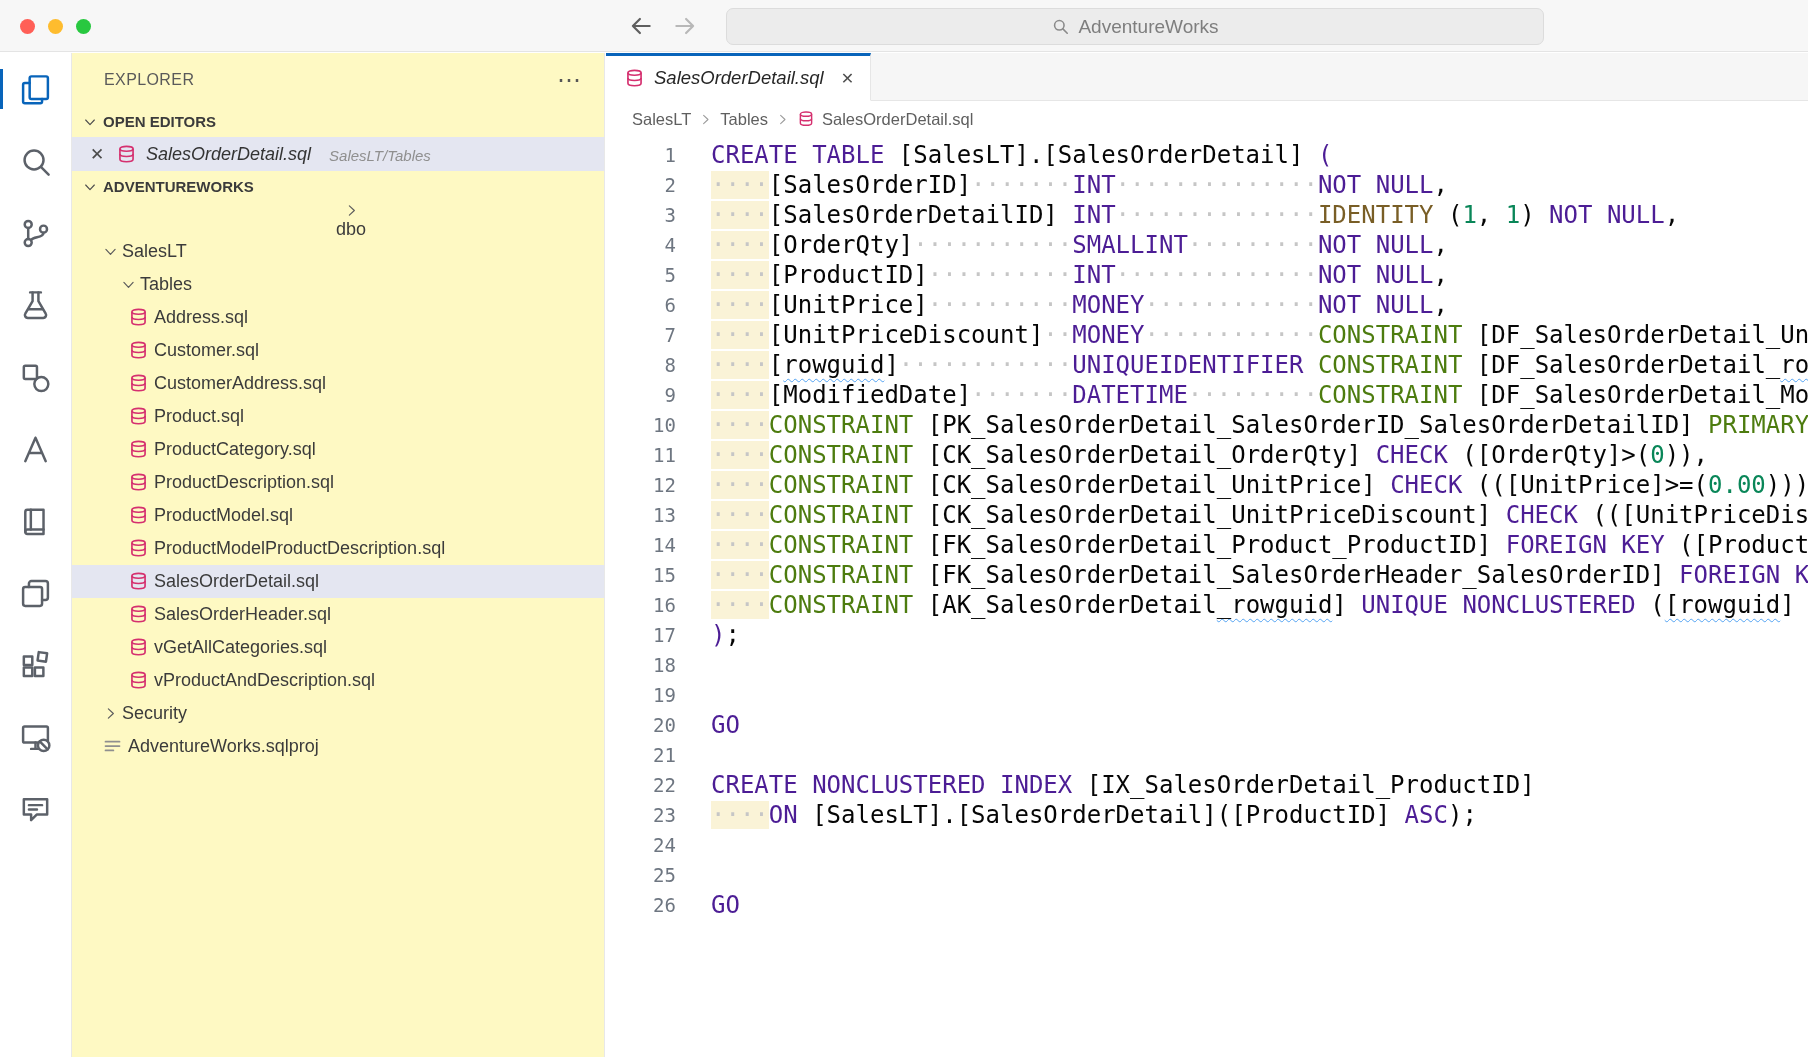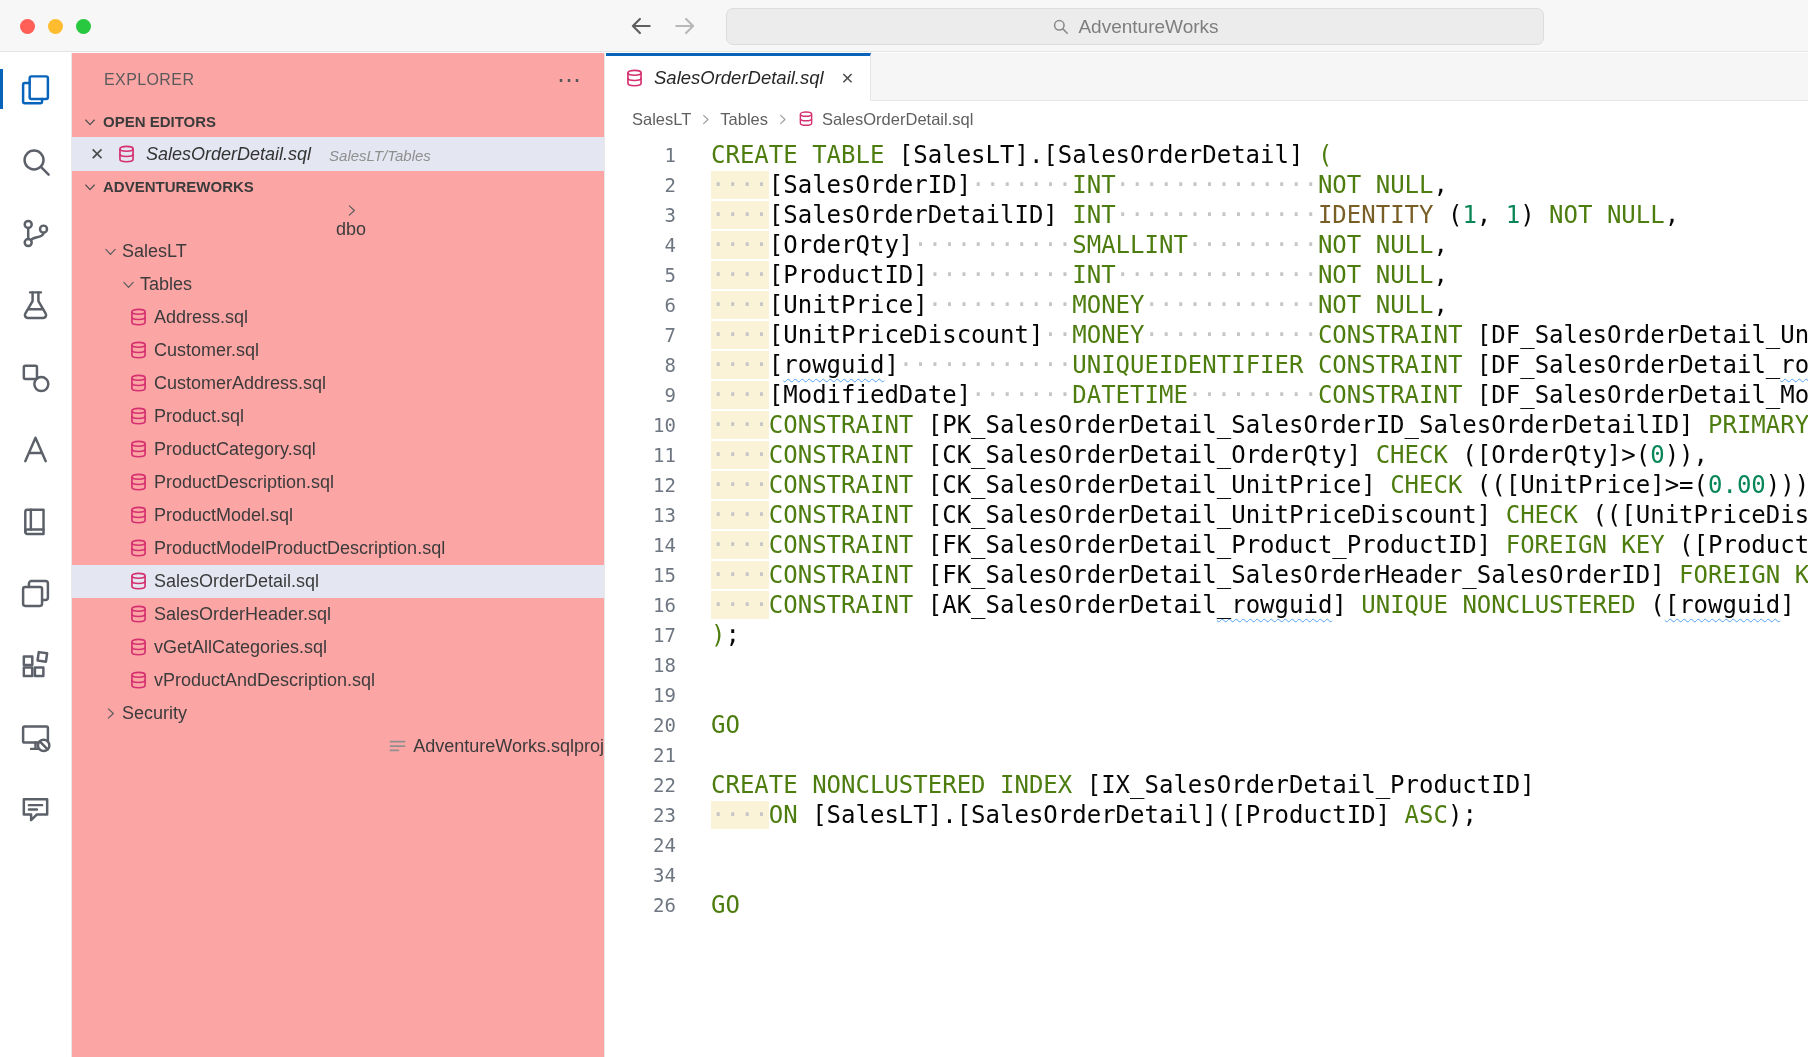--- a/index.html
+++ b/index.html
@@ -20,21 +20,21 @@
 
   
   .activitybar{position:absolute;left:0;top:53px;width:72px;bottom:0;background:#fff;border-right:1px solid #e8e8e8;
     display:flex;flex-direction:column;align-items:center}
   .ab-item{position:relative;width:72px;height:72px;display:flex;align-items:center;justify-content:center;color:#5c6169}
   .ab-item.active{color:#0864ba}
   .ab-ind{position:absolute;left:0;top:16px;bottom:16px;width:3px;background:#0864ba}
   .ab-icon svg{width:35px;height:35px;display:block}
 
   
-  .sidebar{position:absolute;left:72px;top:53px;width:533px;bottom:0;background:#fca5a5;border-right:1px solid #e8e8e8}
+  .sidebar{position:absolute;left:72px;top:53px;width:533px;bottom:0;background:#fef9c3;border-right:1px solid #e8e8e8}
   .sb-title{height:53px;display:flex;align-items:center;padding:0 22px 0 32px;font-size:16px;color:#5a5a5a;letter-spacing:.4px}
   .sb-actions{margin-left:auto;font-size:24px;color:#565656;letter-spacing:1px;cursor:default}
   .sec-header{height:31px;display:flex;align-items:center;gap:3px;padding-left:8px;font-weight:bold;font-size:15px;color:#3b3b3b}
   .chev{width:20px;height:20px;display:flex;align-items:center;justify-content:center;color:#4d4d4d}
   .chev svg{width:16px;height:16px;display:block}
   .chev.open svg{transform:rotate(90deg)}
   .oe-item{height:34px;background:#e4e6f1;display:flex;align-items:center;padding-left:15px;gap:9px}
   .oe-close{font-size:17px;color:#4b4b4b;width:20px;text-align:center}
   .oe-name{font-style:italic;font-size:18px;color:#333}
   .oe-desc{font-style:italic;font-size:15px;color:#8f8f8f;margin-left:9px;padding-top:2px}
@@ -59,21 +59,21 @@
   .bc-item{display:flex;align-items:center;gap:7px;white-space:nowrap}
   .bc-sep{color:#9a9a9a;display:flex}
   .bc-sep svg{width:15px;height:15px;display:block}
   .bc-item .ficon svg{width:18px;height:18px}
 
   .code{position:absolute;left:0;right:0;top:84px;bottom:0;padding-top:3px;overflow:hidden;
     font-family:"DejaVu Sans Mono","Liberation Mono",monospace;font-size:24px}
   .code-line{display:flex;height:30px;line-height:30px;white-space:pre}
   .gutter{flex:none;width:70px;text-align:right;color:#6e7681;font-size:19px;line-height:30px;user-select:none}
   .lc{margin-left:35px;flex:none}
-  .tk-k{color:#4d7c0f}
+  .tk-k{color:#4c1d95}
   .tk-m{color:#4d7c0f}
   .tk-f{color:#795e26}
   .tk-n{color:#098658}
   .tk-d{color:#050505}
   .tk-w{color:#c6c6c6}
   .tk-wi{color:#c6c6c6;background:#faf3d7}
   .tk-sq{text-decoration-line:underline;text-decoration-style:wavy;text-decoration-color:#54a3f2;
     text-decoration-thickness:1.4px;text-underline-offset:5px}
 </style>
 </head>
@@ -410,21 +410,21 @@
         <span class="tlabel">vProductAndDescription.sql</span>
       </div>
       <div class="tree-row" style="padding-left: 26px;">
         <span class="tchev">
           <svg fill="none" stroke="currentColor" stroke-width="1.7" stroke-linecap="round" stroke-linejoin="round" viewBox="0 0 24 24">
             <path d="M9 5.5l7 6.5-7 6.5"></path>
           </svg>
         </span>
         <span class="tlabel">Security</span>
       </div>
-      <div class="tree-row" style="padding-left: 26px; justify-content: flex-end;">
+      <div class="tree-row" style="padding-left: 26px;">
         <span class="ticon">
           <span class="ficon">
             <svg viewBox="0 0 24 24" fill="none" stroke="#8f8f8f" stroke-width="2" stroke-linecap="round">
               <path d="M4 6.5h16M4 11.5h16M4 16.5h9"></path>
             </svg>
           </span>
         </span>
         <span class="tlabel">AdventureWorks.sqlproj</span>
       </div>
     </div>
@@ -490,16 +490,16 @@
       <div class="code-line"><span class="gutter">15</span><span class="lc"><span class="tk-wi">····</span><span class="tk-m">CONSTRAINT</span><span class="tk-d"> [FK_SalesOrderDetail_SalesOrderHeader_SalesOrderID] </span><span class="tk-k">FOREIGN KEY</span></span></div>
       <div class="code-line"><span class="gutter">16</span><span class="lc"><span class="tk-wi">····</span><span class="tk-m">CONSTRAINT</span><span class="tk-d"> [AK_SalesOrderDetail</span><span class="tk-d tk-sq">_rowguid</span><span class="tk-d">] </span><span class="tk-k">UNIQUE NONCLUSTERED</span><span class="tk-d"> (</span><span class="tk-d tk-sq">[rowguid</span><span class="tk-d">] </span></span></div>
       <div class="code-line"><span class="gutter">17</span><span class="lc"><span class="tk-k">)</span><span class="tk-d">;</span></span></div>
       <div class="code-line"><span class="gutter">18</span><span class="lc"></span></div>
       <div class="code-line"><span class="gutter">19</span><span class="lc"></span></div>
       <div class="code-line"><span class="gutter">20</span><span class="lc"><span class="tk-k">GO</span></span></div>
       <div class="code-line"><span class="gutter">21</span><span class="lc"></span></div>
       <div class="code-line"><span class="gutter">22</span><span class="lc"><span class="tk-k">CREATE NONCLUSTERED INDEX</span><span class="tk-d"> [IX_SalesOrderDetail_ProductID]</span></span></div>
       <div class="code-line"><span class="gutter">23</span><span class="lc"><span class="tk-wi">····</span><span class="tk-k">ON</span><span class="tk-d"> [SalesLT].[SalesOrderDetail]([ProductID] </span><span class="tk-k">ASC</span><span class="tk-d">);</span></span></div>
       <div class="code-line"><span class="gutter">24</span><span class="lc"></span></div>
-      <div class="code-line"><span class="gutter">34</span><span class="lc"></span></div>
+      <div class="code-line"><span class="gutter">25</span><span class="lc"></span></div>
       <div class="code-line"><span class="gutter">26</span><span class="lc"><span class="tk-k">GO</span></span></div>
     </div>
 </div>
 
 </body></html>

